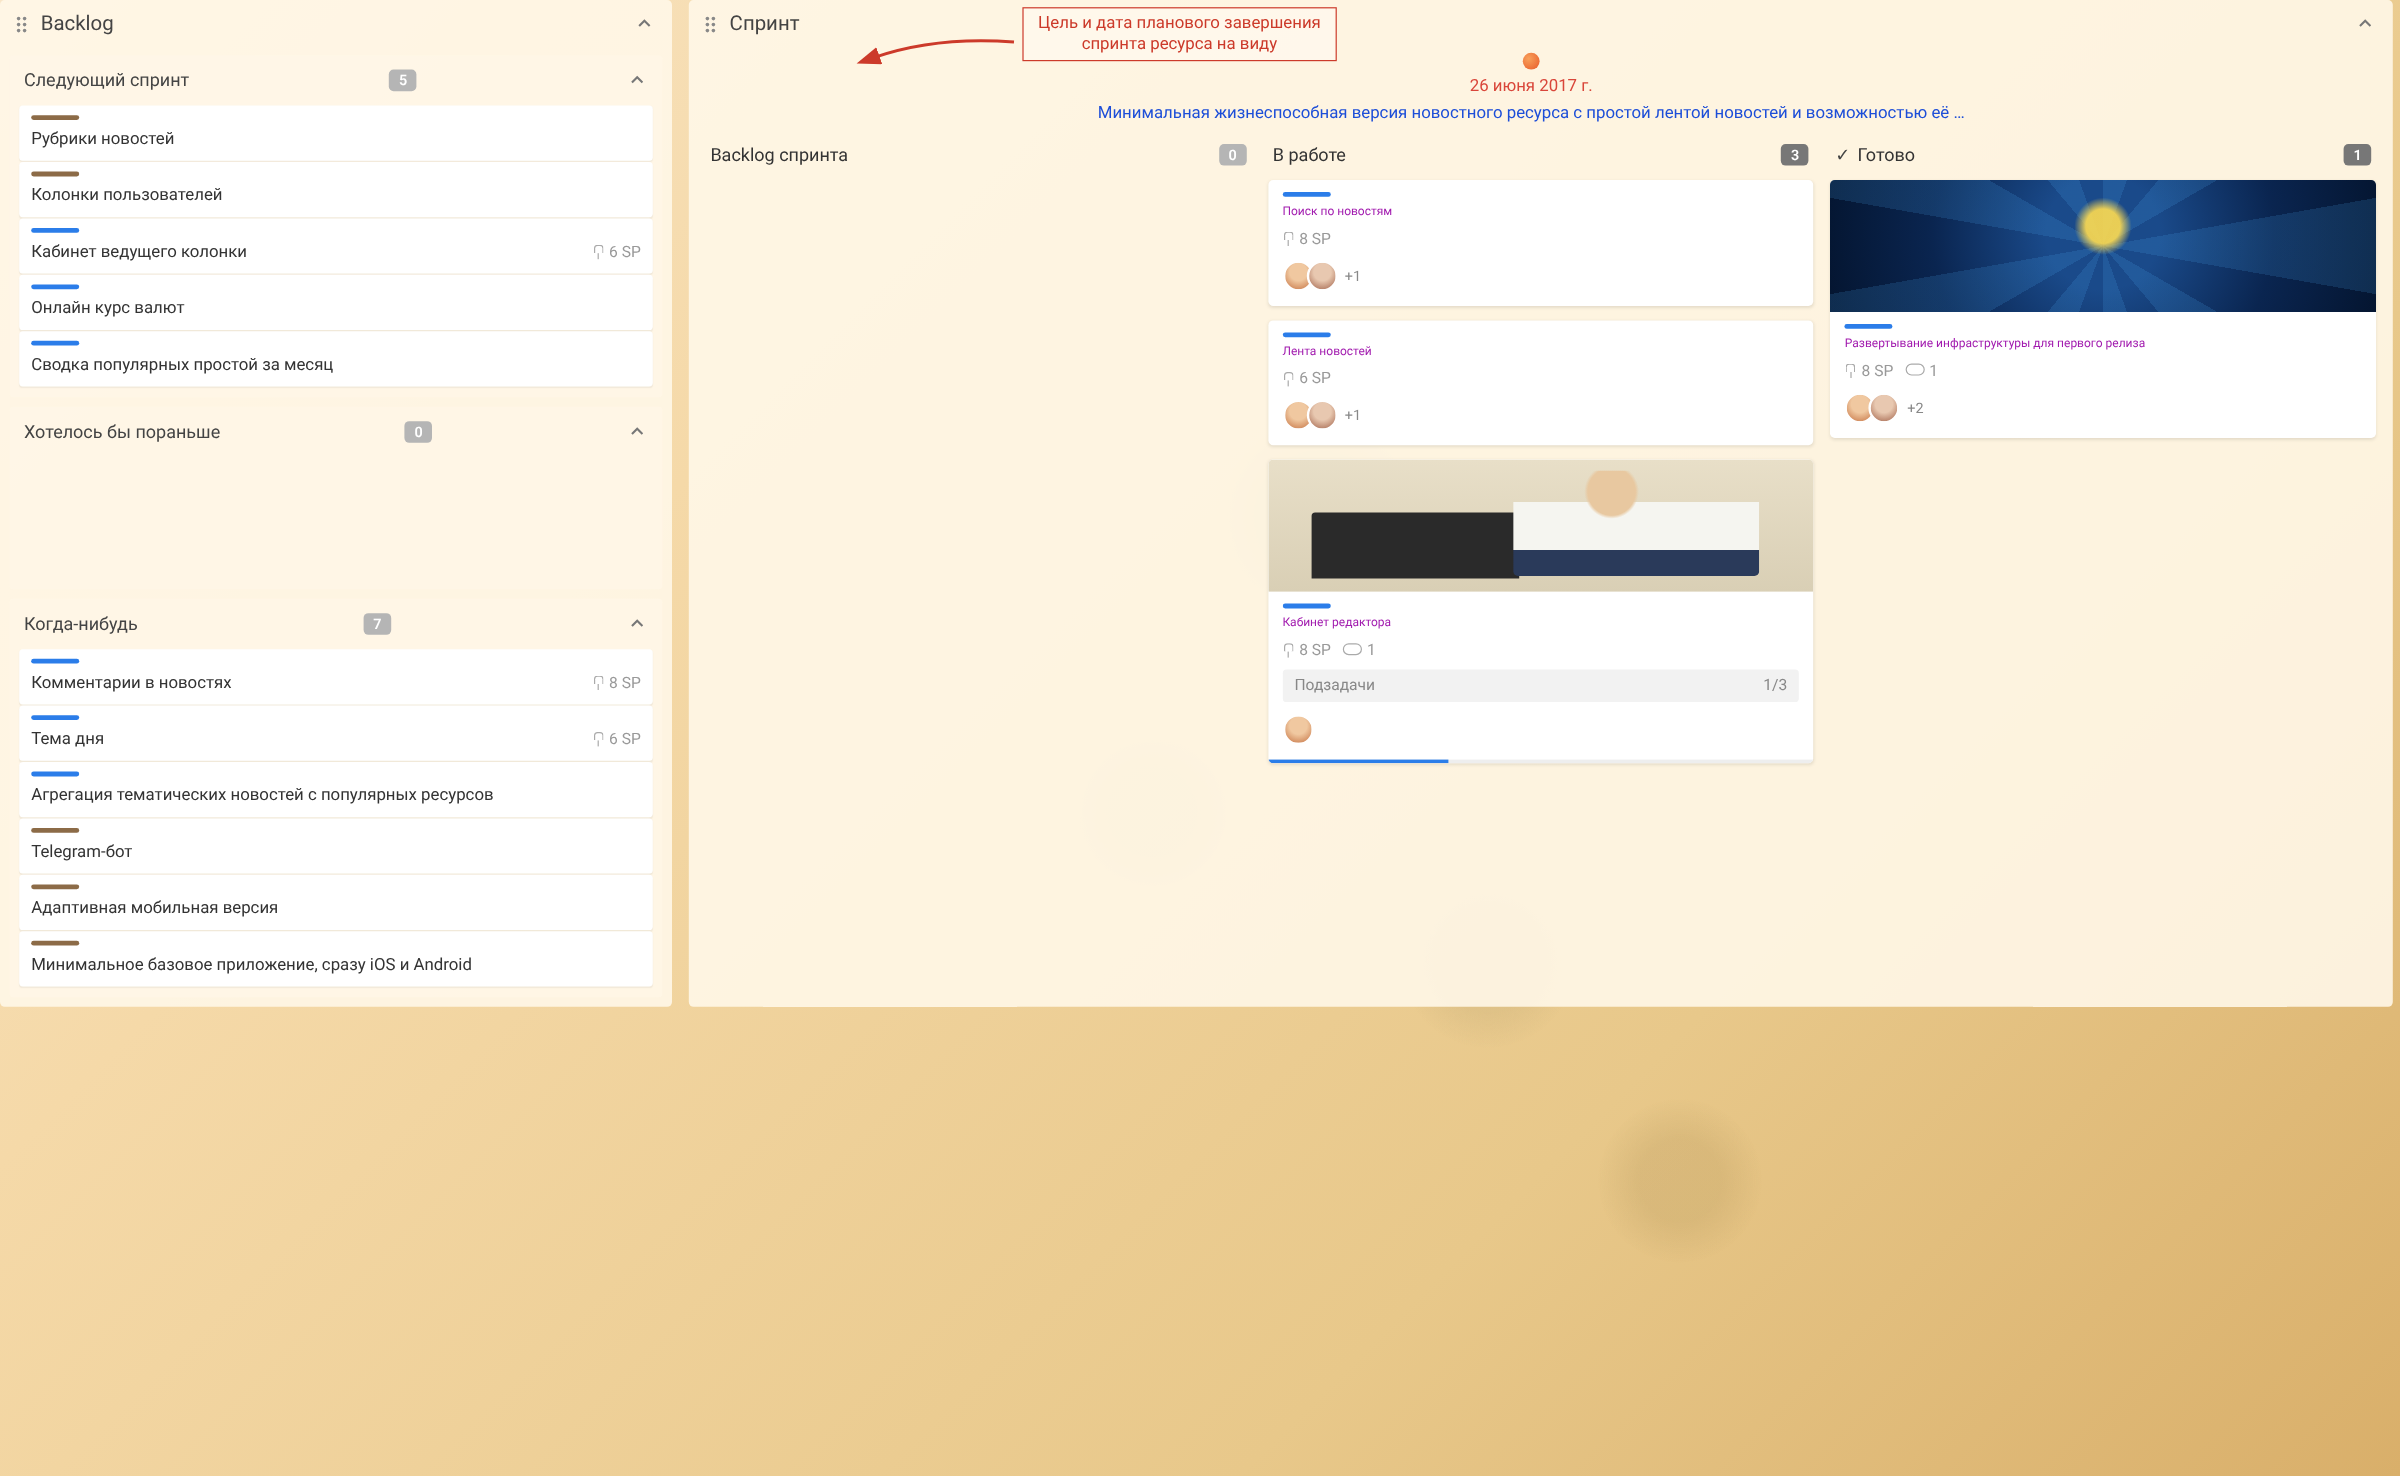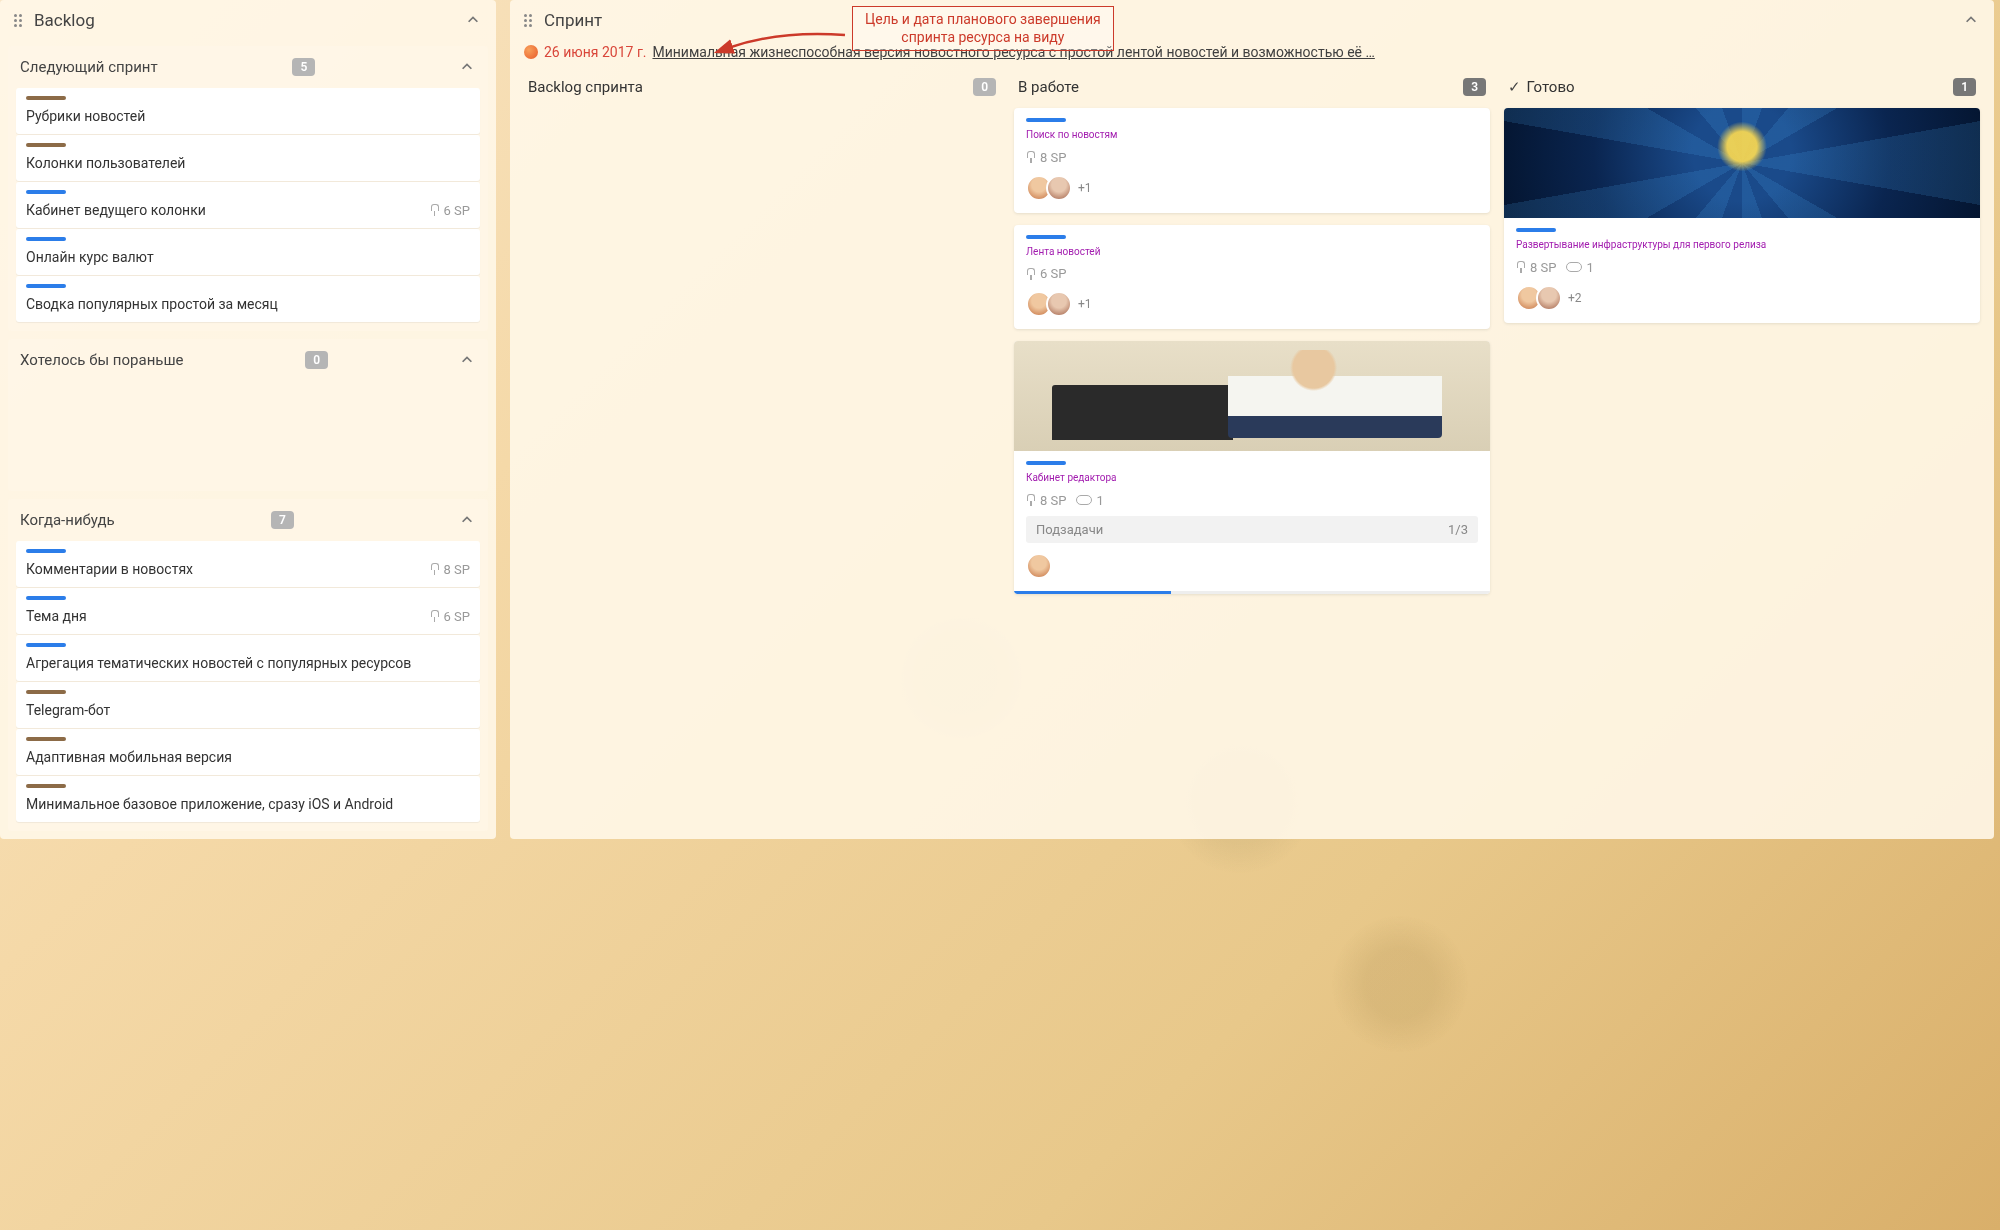--- a/index.html
+++ b/index.html
@@ -25,21 +25,21 @@
 }
 .layout { display: flex; gap: 14px; padding: 0; position: relative; }
 
 
 .panel {
   background: rgba(255,247,232,0.9);
   border-radius: 4px;
   display: flex;
   flex-direction: column;
 }
-.panel.left { width: 496px; flex-shrink: 0; }
+.panel.left { width: 560px; flex-shrink: 0; }
 .panel.right { flex: 1; margin-right: 6px; }
 
 .panel-header {
   display: flex; align-items: center; padding: 10px 14px;
   font-size: 17px; color: #444;
 }
 .drag-icon {
   width: 10px; height: 14px; margin-right: 10px;
   display: inline-flex; flex-wrap: wrap; gap: 2px; align-content: center;
 }
@@ -47,29 +47,29 @@
 .chevron {
   margin-left: auto; width: 18px; height: 18px;
   display: flex; align-items: center; justify-content: center;
   cursor: pointer; color: #777;
 }
 .chevron svg { width: 14px; height: 14px; }
 
 
 .goal-row {
   display: flex; align-items: center; padding: 4px 30px 10px 14px;
-  font-size: 14px; gap: 6px; white-space: nowrap; overflow: hidden;
+  font-size: 14px; gap: 6px; white-space: nowrap; overflow: hidden; flex-direction: column;
 }
 .goal-dot {
   width: 14px; height: 14px; border-radius: 50%;
   background: radial-gradient(circle at 35% 35%, #f8a05a, #e85a2a);
   flex-shrink: 0;
 }
 .goal-date { color: #d9463a; }
-.goal-text { color: #404040; overflow: hidden; text-overflow: ellipsis; text-decoration: underline; }
+.goal-text { color: #1d4ed8; overflow: hidden; text-overflow: ellipsis; }
 
 
 .section {
   background: rgba(255,247,232,0.6);
   margin: 6px 8px 8px 8px;
   border-radius: 3px;
 }
 .section-header {
   display: flex; align-items: center; padding: 12px 12px;
   font-size: 15px; color: #444;

